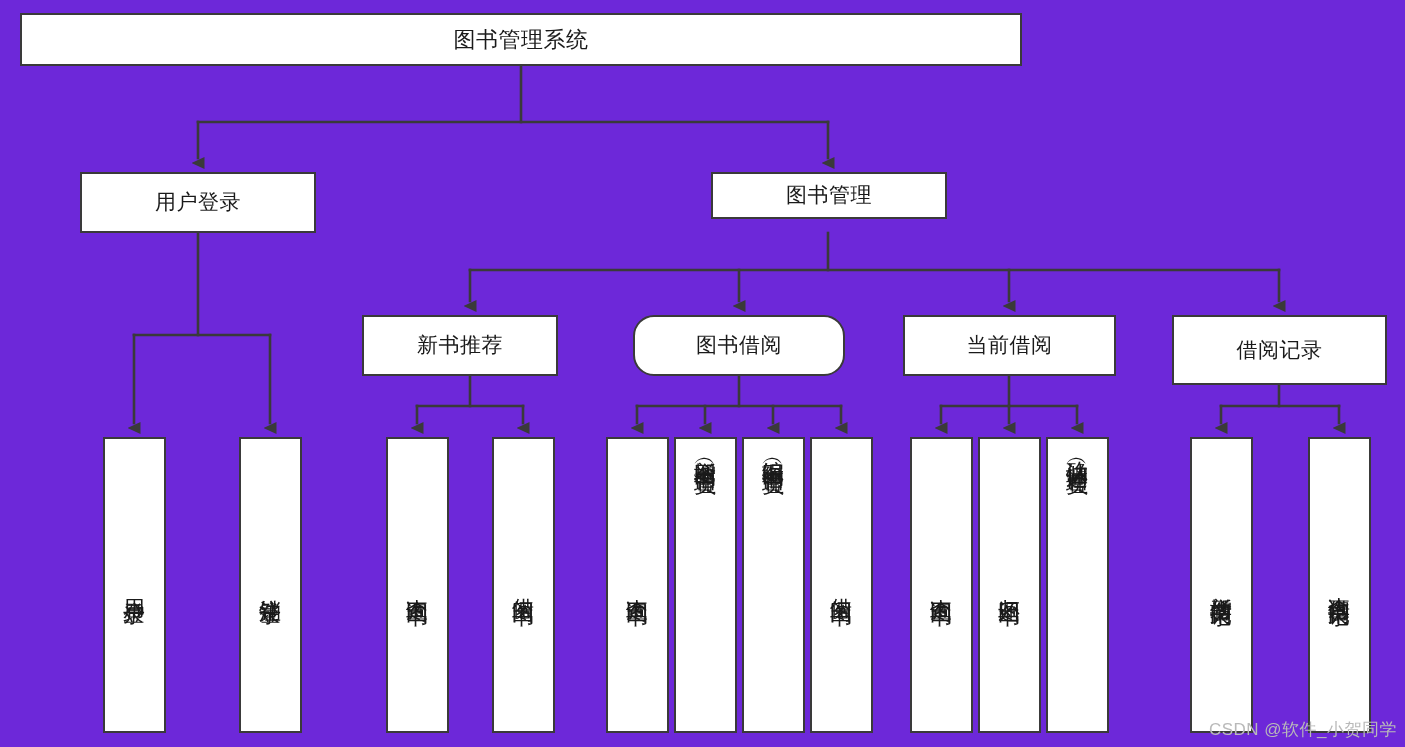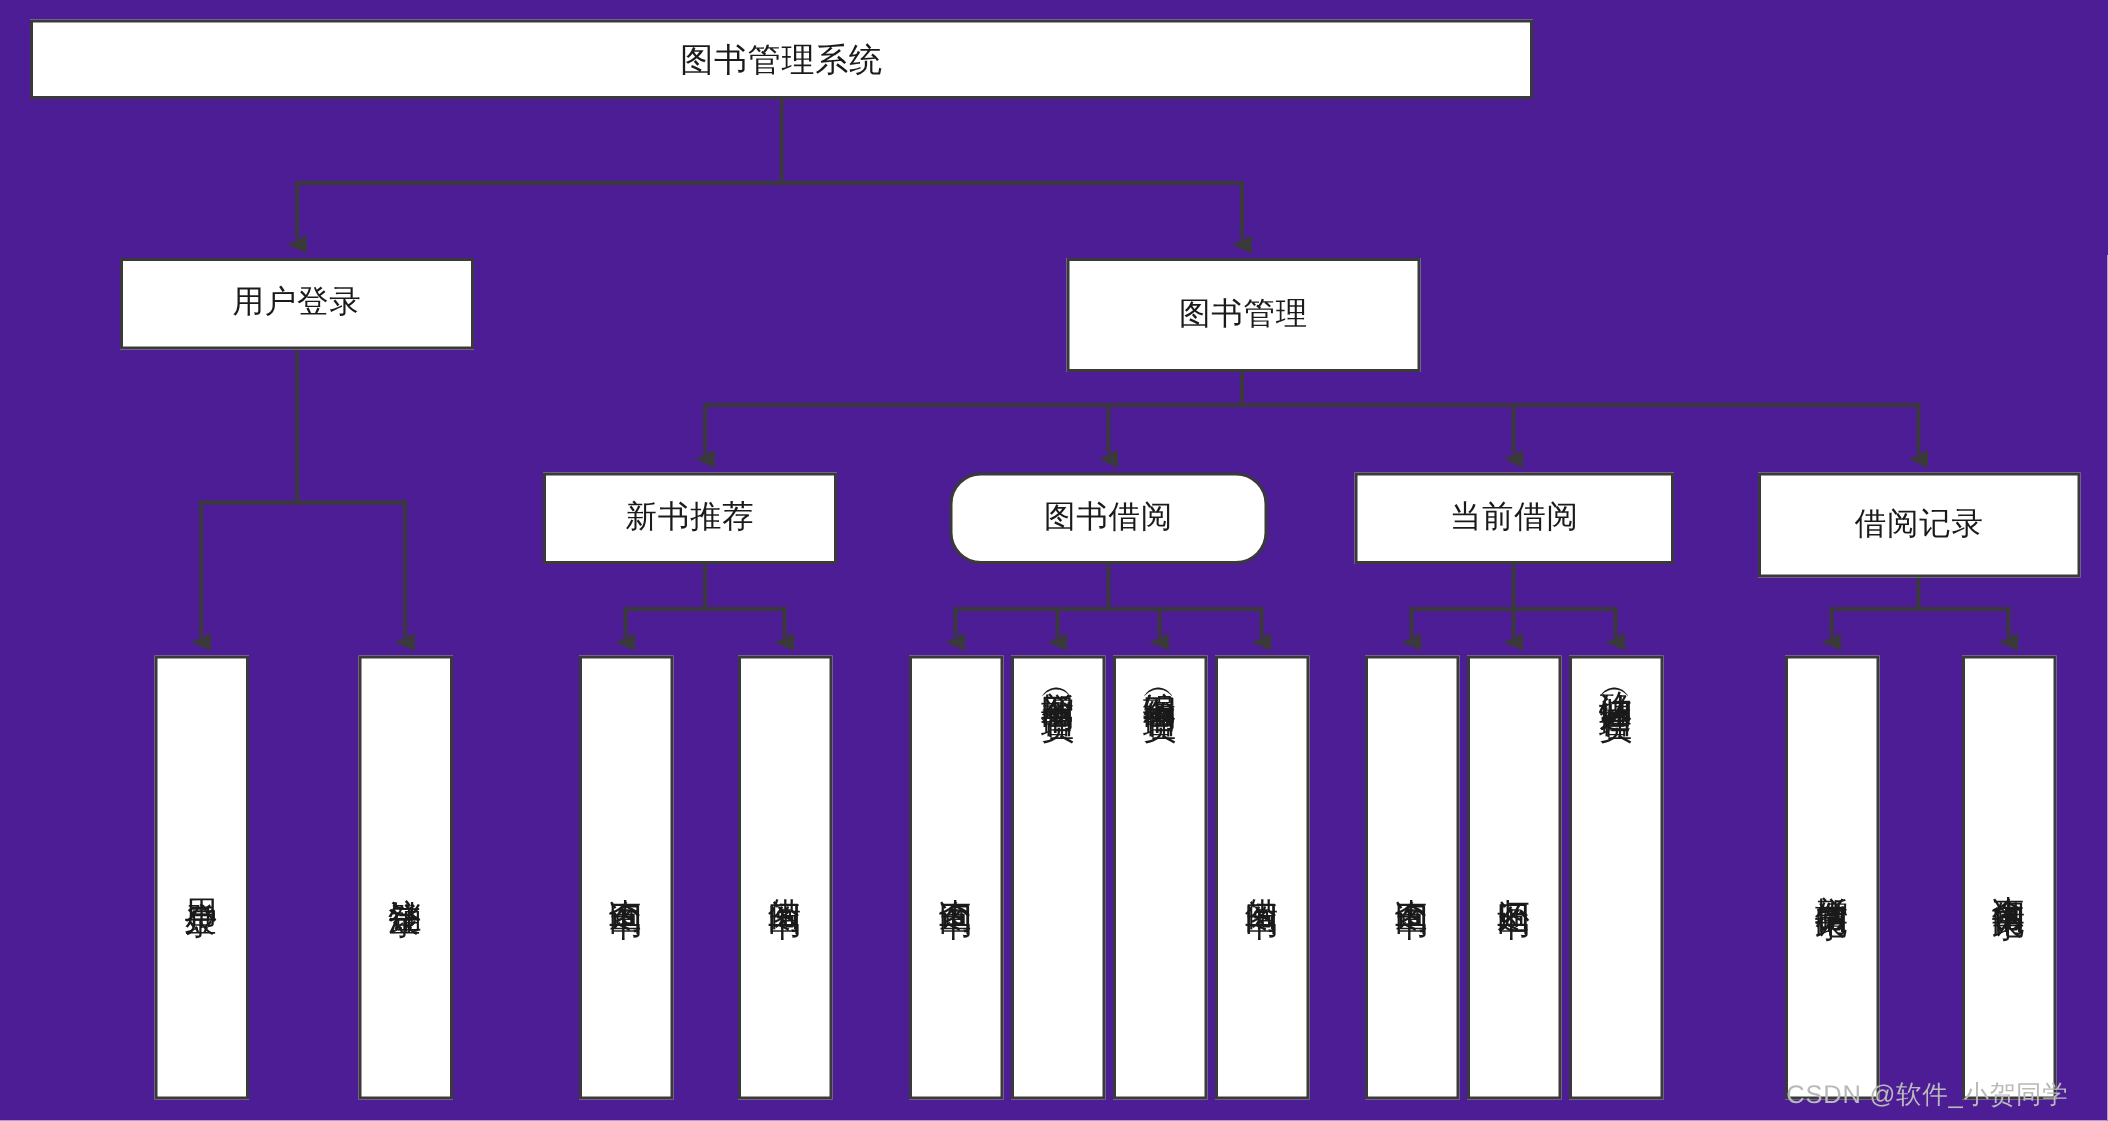--- a/index.html
+++ b/index.html
@@ -8,21 +8,21 @@
     padding: 0;
     background: #ffffff;
   }
   body {
     font-family: "Liberation Sans", "DejaVu Sans", sans-serif;
   }
   #canvas {
     position: relative;
     width: 1405px;
     height: 747px;
-    background: #4c1d95;
+    background: #6d28d9;
     overflow: hidden;
   }
   #edges {
     position: absolute;
     left: 0;
     top: 0;
     width: 1405px;
     height: 747px;
     pointer-events: none;
   }
@@ -68,21 +68,21 @@
   .node.vert.center .lbl {
     margin-top: auto;
     margin-bottom: auto;
   }
   .node.vert.center {
     align-items: center;
     padding-top: 0;
   }
   #watermark {
     position: absolute;
-    right: 26px;
+    right: 8px;
     bottom: 6px;
     font-size: 17px;
     color: #b9b9b9;
     letter-spacing: 0.5px;
     white-space: nowrap;
   }
 </style>
 </head>
 <body>
 
@@ -139,21 +139,21 @@
   </svg>
 
   <div class="node horiz root" style="left:20px; top:13px; width:1002px; height:53px;">
     <span class="lbl">图书管理系统</span>
   </div>
 
   <div class="node horiz" style="left:80px; top:172px; width:236px; height:61px;">
     <span class="lbl">用户登录</span>
   </div>
 
-  <div class="node horiz" style="left:711px; top:172px; width:236px; height:76px;">
+  <div class="node horiz" style="left:711px; top:172px; width:236px; height:47px;">
     <span class="lbl">图书管理</span>
   </div>
 
   <div class="node horiz" style="left:362px; top:315px; width:196px; height:61px;">
     <span class="lbl">新书推荐</span>
   </div>
 
   <div class="node horiz" style="left:633px; top:315px; width:212px; height:61px;border-radius:21px;">
     <span class="lbl">图书借阅</span>
   </div>

